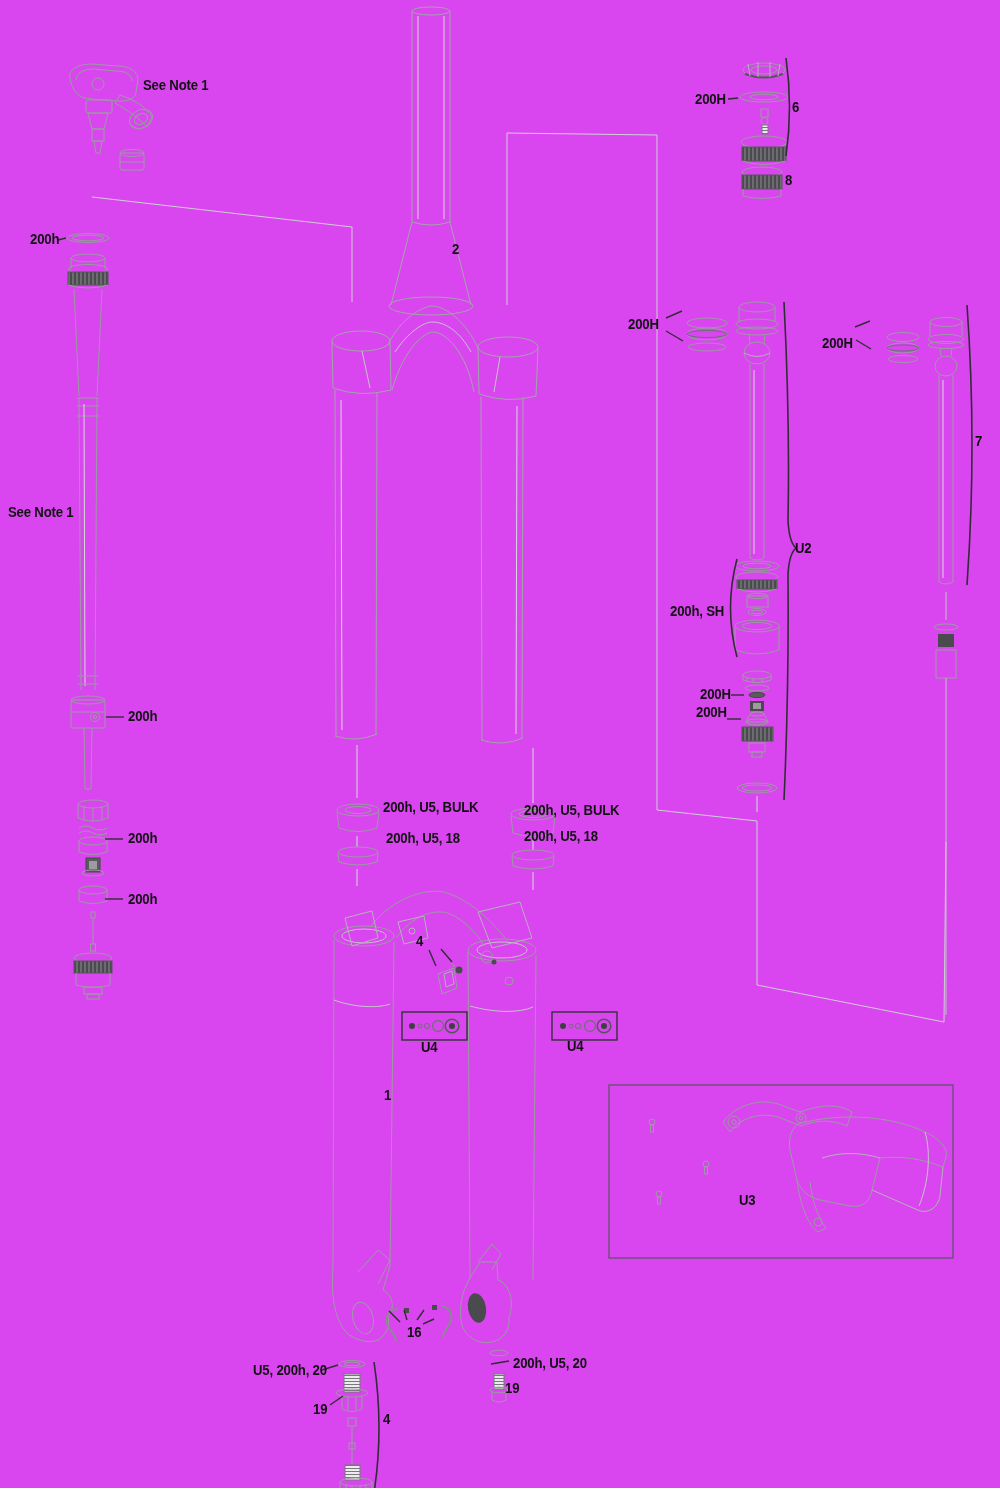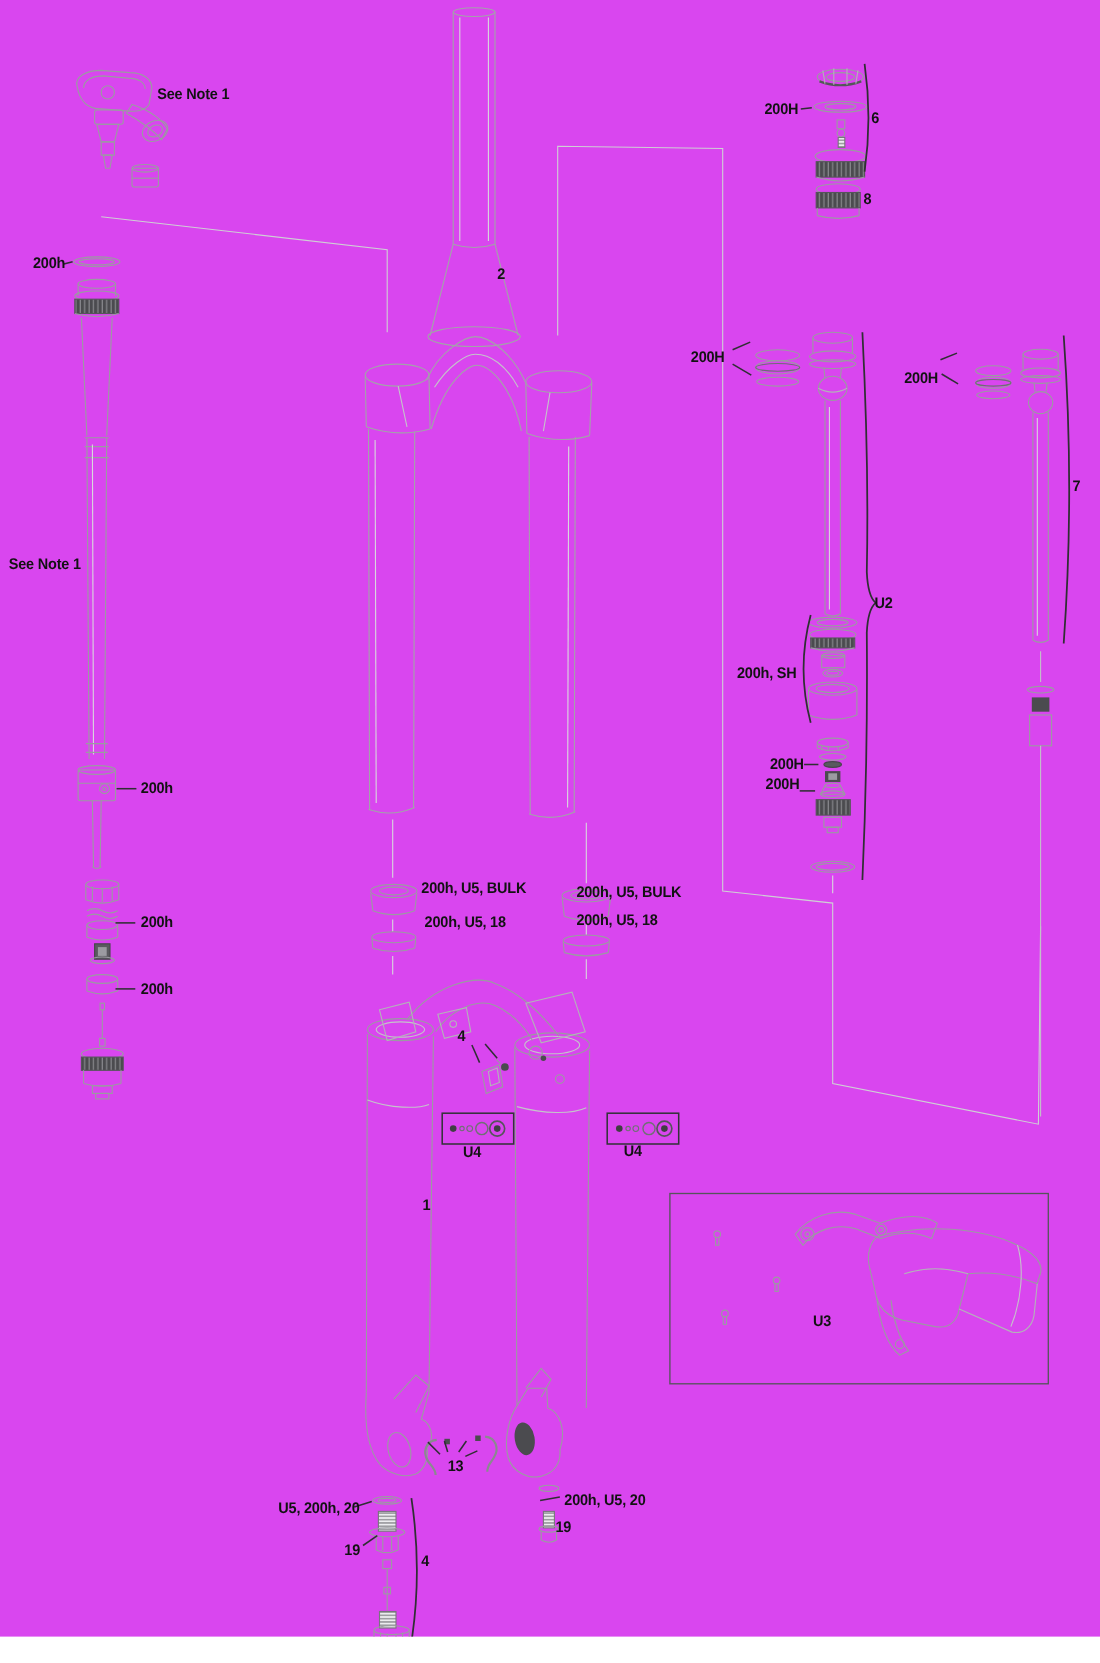--- a/index.html
+++ b/index.html
@@ -395,20 +395,20 @@
 <div class="lbl" style="left:696px;top:705px">200H</div>
 <div class="lbl" style="left:383px;top:800px">200h, U5, BULK</div>
 <div class="lbl" style="left:524px;top:803px">200h, U5, BULK</div>
 <div class="lbl" style="left:386px;top:831px">200h, U5, 18</div>
 <div class="lbl" style="left:524px;top:829px">200h, U5, 18</div>
 <div class="lbl" style="left:416px;top:934px">4</div>
 <div class="lbl" style="left:421px;top:1040px">U4</div>
 <div class="lbl" style="left:567px;top:1039px">U4</div>
 <div class="lbl" style="left:384px;top:1088px">1</div>
 <div class="lbl" style="left:739px;top:1193px">U3</div>
-<div class="lbl" style="left:407px;top:1325px">13</div>
+<div class="lbl" style="left:407px;top:1325px">16</div>
 <div class="lbl" style="left:253px;top:1363px">U5, 200h, 20</div>
 <div class="lbl" style="left:313px;top:1402px">19</div>
 <div class="lbl" style="left:383px;top:1412px">4</div>
 <div class="lbl" style="left:513px;top:1356px">200h, U5, 20</div>
 <div class="lbl" style="left:505px;top:1381px">19</div>
 
 </div>
 
 </body></html>

